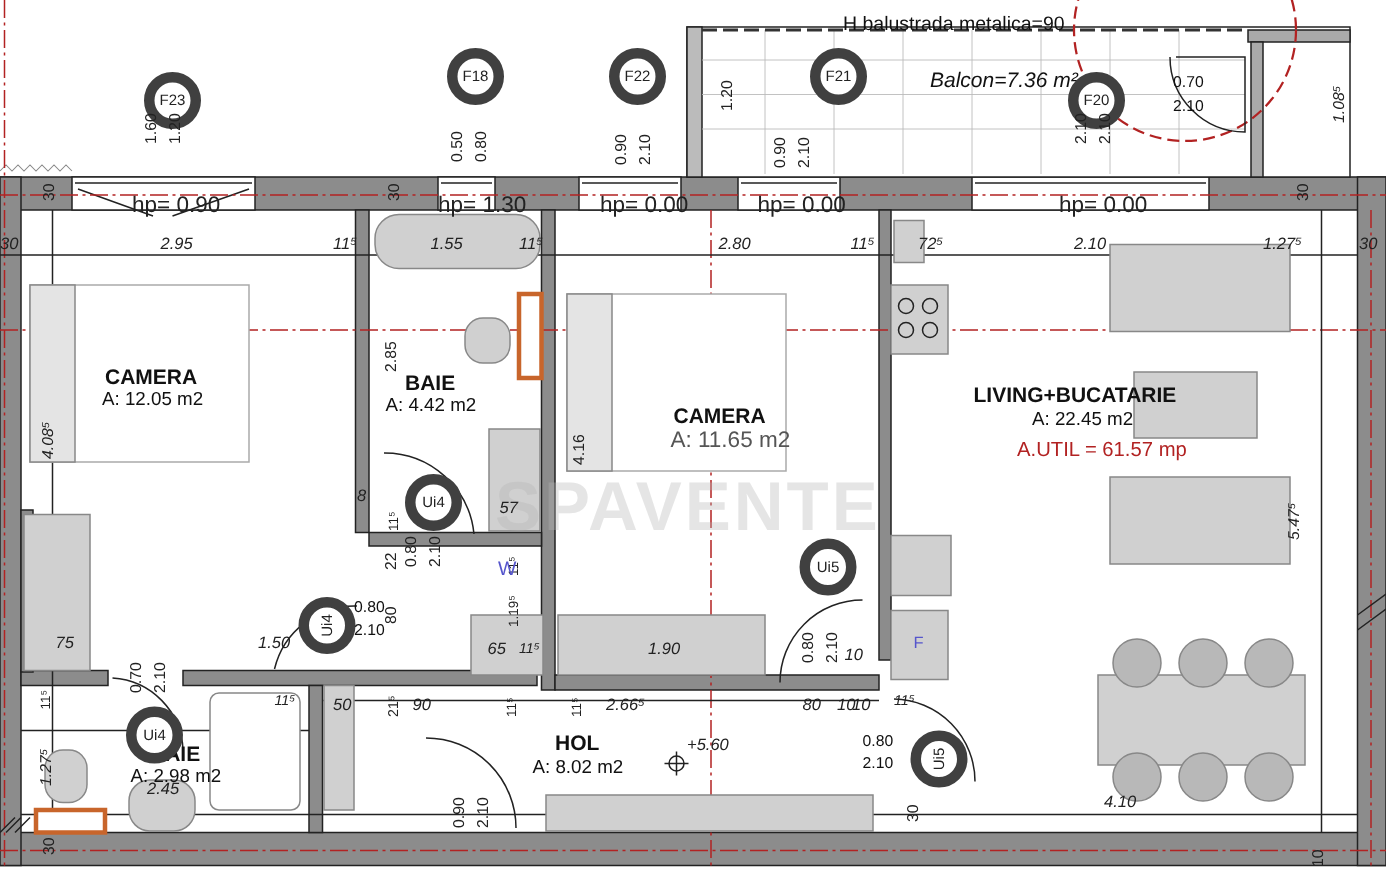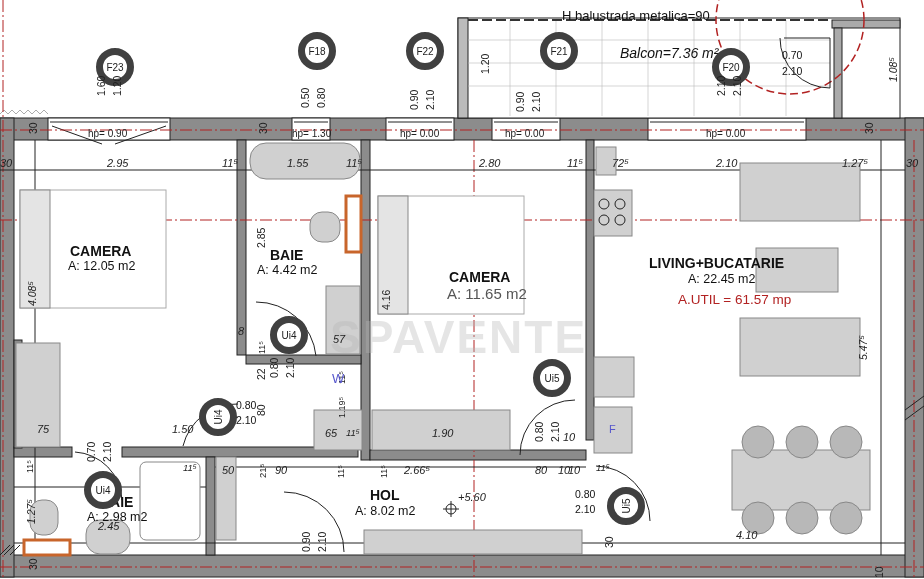--- a/index.html
+++ b/index.html
@@ -3,21 +3,21 @@
 <meta charset="utf-8">
 <style>
   html,body{margin:0;padding:0;background:#fff;}
   body{width:924px;height:579px;overflow:hidden;position:relative;font-family:"Liberation Sans",sans-serif;}
   #plan{position:absolute;left:0;top:0;width:924px;height:579px;}
   .lbl{position:absolute;white-space:nowrap;color:#111;line-height:1;}
   .room{font-weight:bold;font-size:14px;}
   .area{font-size:12.5px;}
   .dim{font-size:11px;font-style:italic;color:#222;}
   .dimv{font-size:10.5px;color:#222;transform-origin:left top;transform:rotate(-90deg);}
-  .hp{font-size:10px;color:#222;}
+  .hp{font-size:15px;color:#222;}
   .tag{position:absolute;width:24px;height:24px;border:7px solid #404040;border-radius:50%;background:#fff;font-size:10px;display:flex;align-items:center;justify-content:center;color:#222;}
   .tagv{transform:rotate(-90deg);}
   .red{color:#b22222;}
   .blue{color:#5555cc;}
   .wm{position:absolute;font-size:46px;font-weight:bold;color:rgba(180,180,180,0.35);letter-spacing:2px;}
 </style>
 </head>
 <body>
 
 <svg id="plan" viewBox="0 0 924 579" xmlns="http://www.w3.org/2000/svg">

